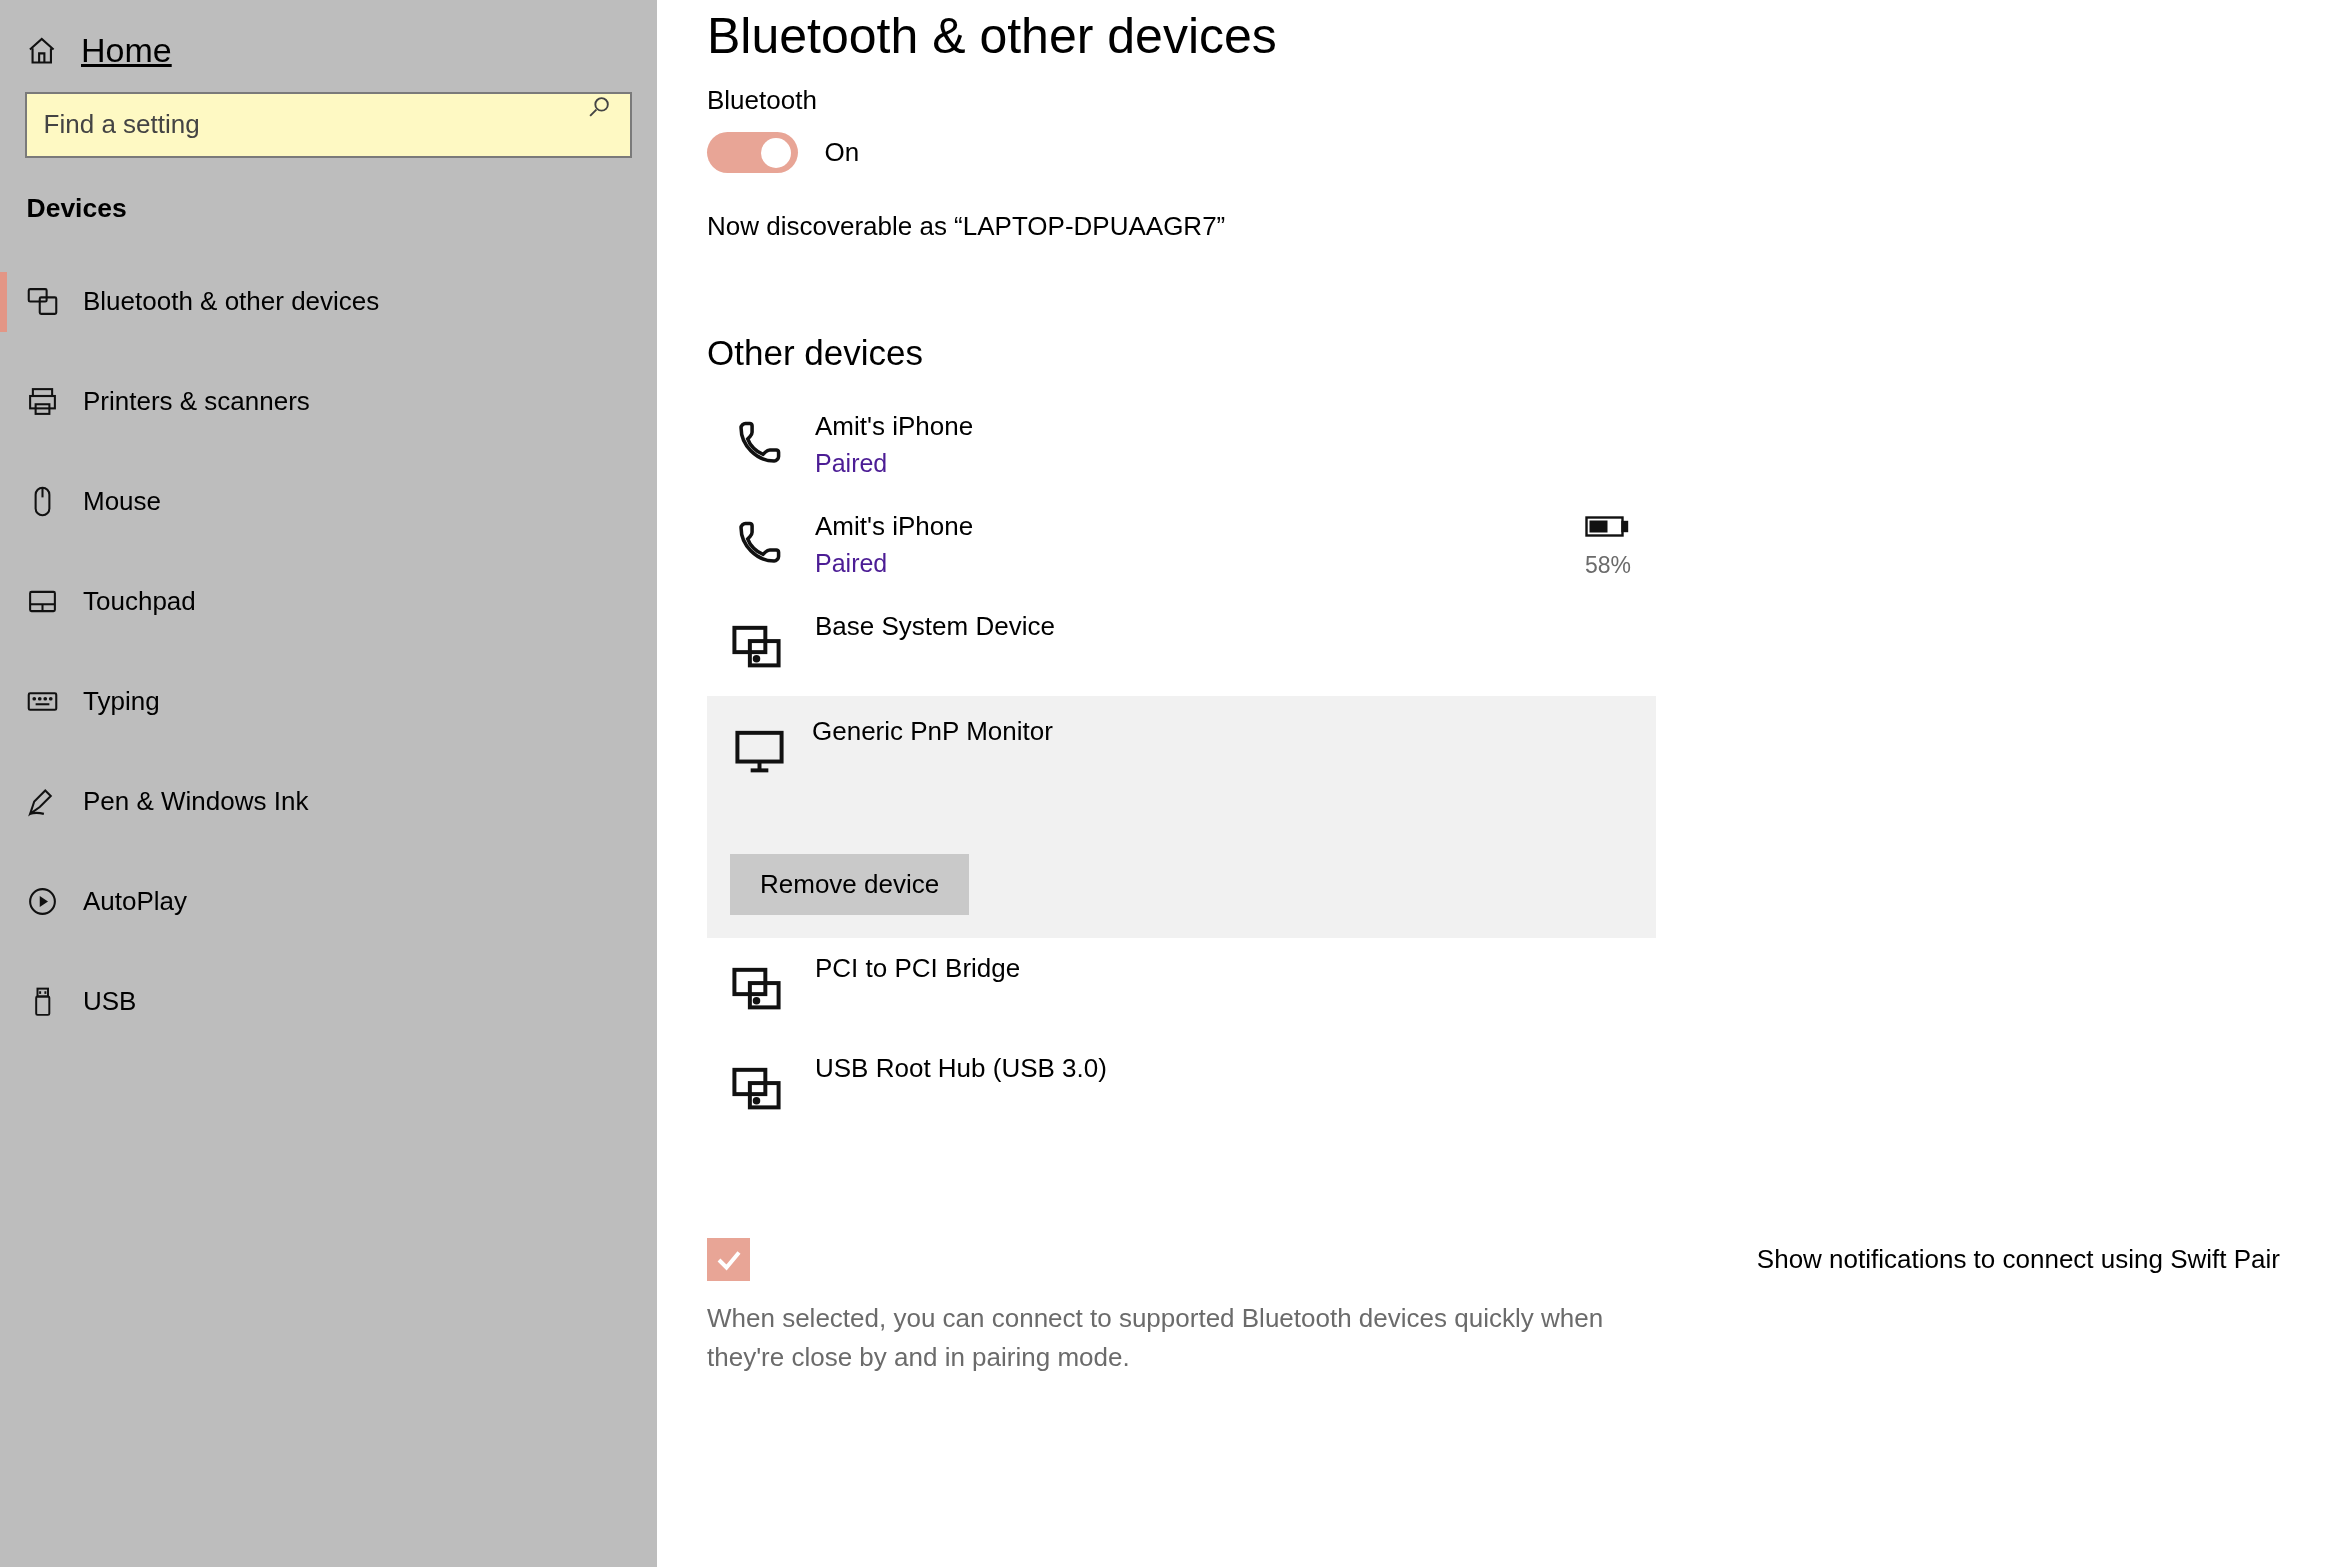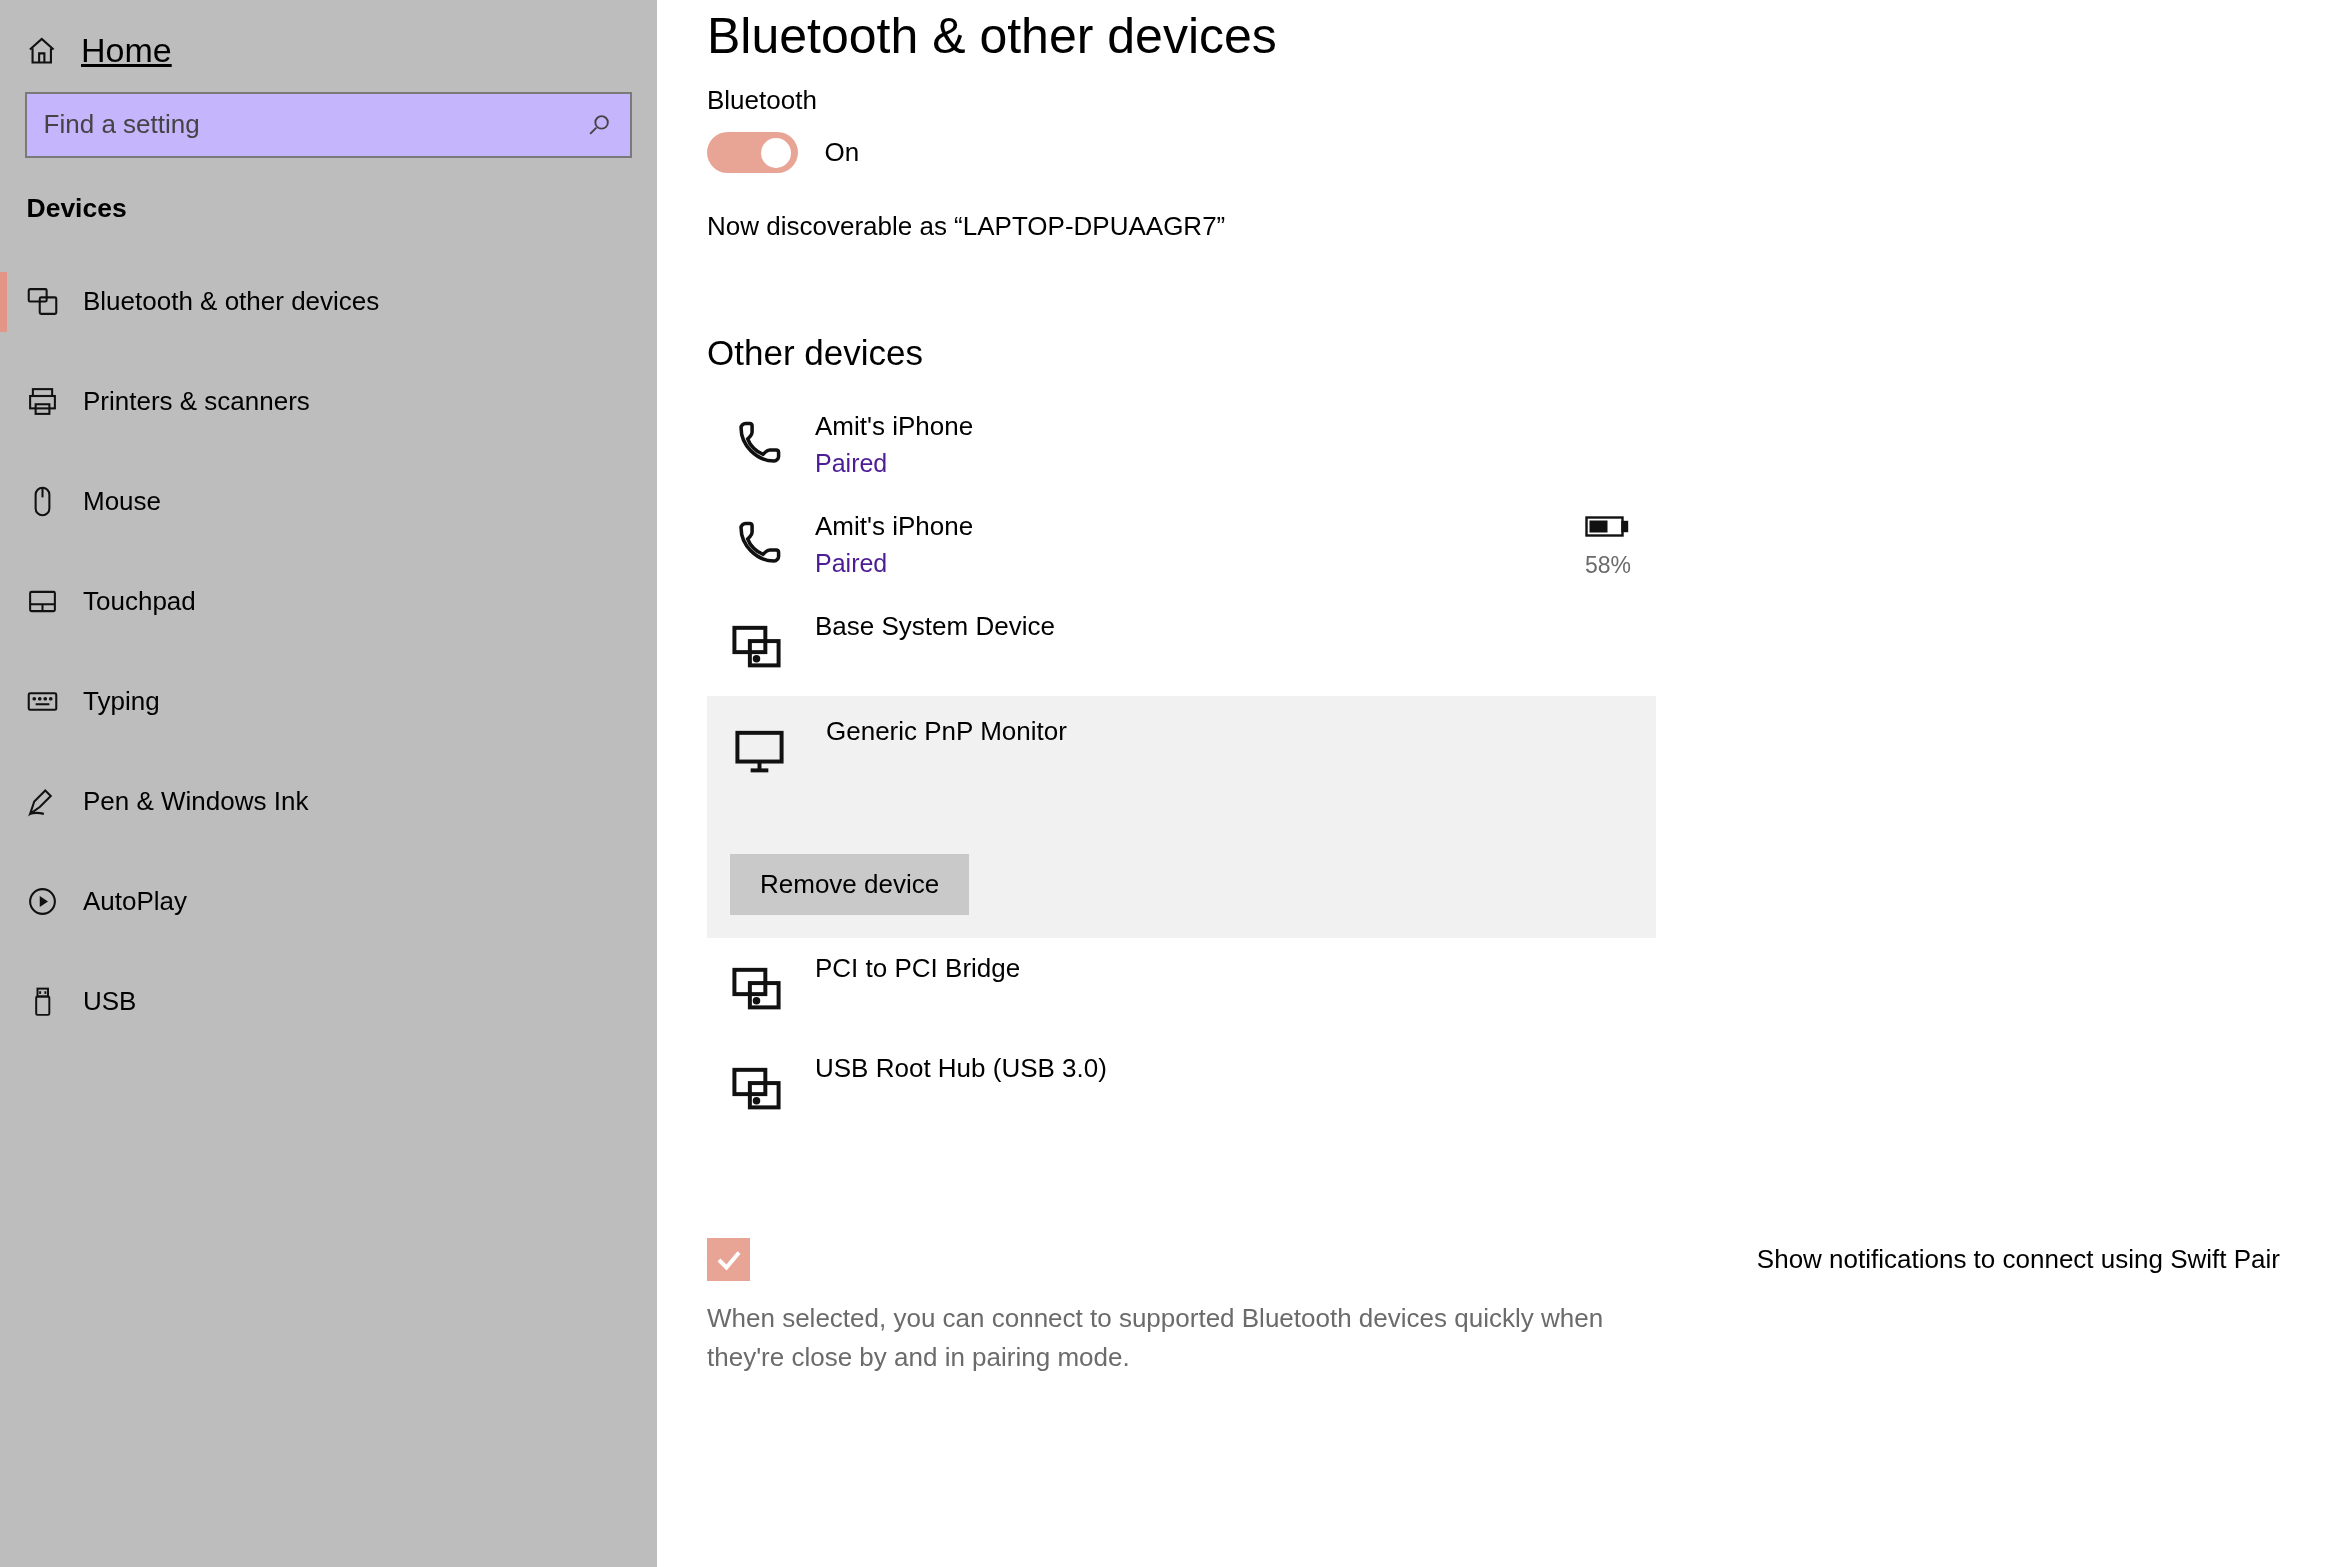--- a/index.html
+++ b/index.html
@@ -30,23 +30,22 @@
     padding: 8.3px 25px 21.6px 25px;
     gap: 23px;
   }
   .home-row .icon { width: 33px; height: 33px; display:flex; align-items:center; justify-content:center; }
   .home-row .label { font-size: 34px; text-decoration: underline; }
   .search-wrap { padding: 0 25px 26.5px 25px; }
   .search-box {
     width: 100%;
     height: 66px;
     border: 2.5px solid #7a7a7a;
-    background: #c4b5fd;
-    display: flex;
-    align-items: center;
+    background: #fef9c3;
+    display: flex;
     padding: 0 16.6px;
   }
   .search-box input {
     flex: 1;
     background: transparent;
     border: none;
     outline: none;
     font-size: 26px;
     color: #444;
   }
@@ -128,21 +127,21 @@
   .device .dright { display:flex; flex-direction:column; align-items:center; gap:13px; margin-right:5px; margin-top:3.3px;}
   .device .dbatt { font-size: 23px; color:#6b6b6b; }
 
   .device.selected {
     background: #f1f1f1;
     flex-direction: column;
     padding: 20px 23px 23px 23px;
     gap: 0;
     min-height: auto;
   }
-  .device.selected .toprow { display:flex; gap:38px; align-items:flex-start; }
+  .device.selected .toprow { display:flex; gap:24px; align-items:flex-start; }
   .device.selected .actions { display:flex; justify-content:center; margin-top: 75px; }
   .remove-btn {
     background: #c9c9c9;
     border: none;
     font-size: 26px;
     padding: 15px 30px;
     cursor: default;
   }
 
   .swift-row { display:flex; align-items:center; gap:16.6px; margin-top: 100px; justify-content: space-between; }

